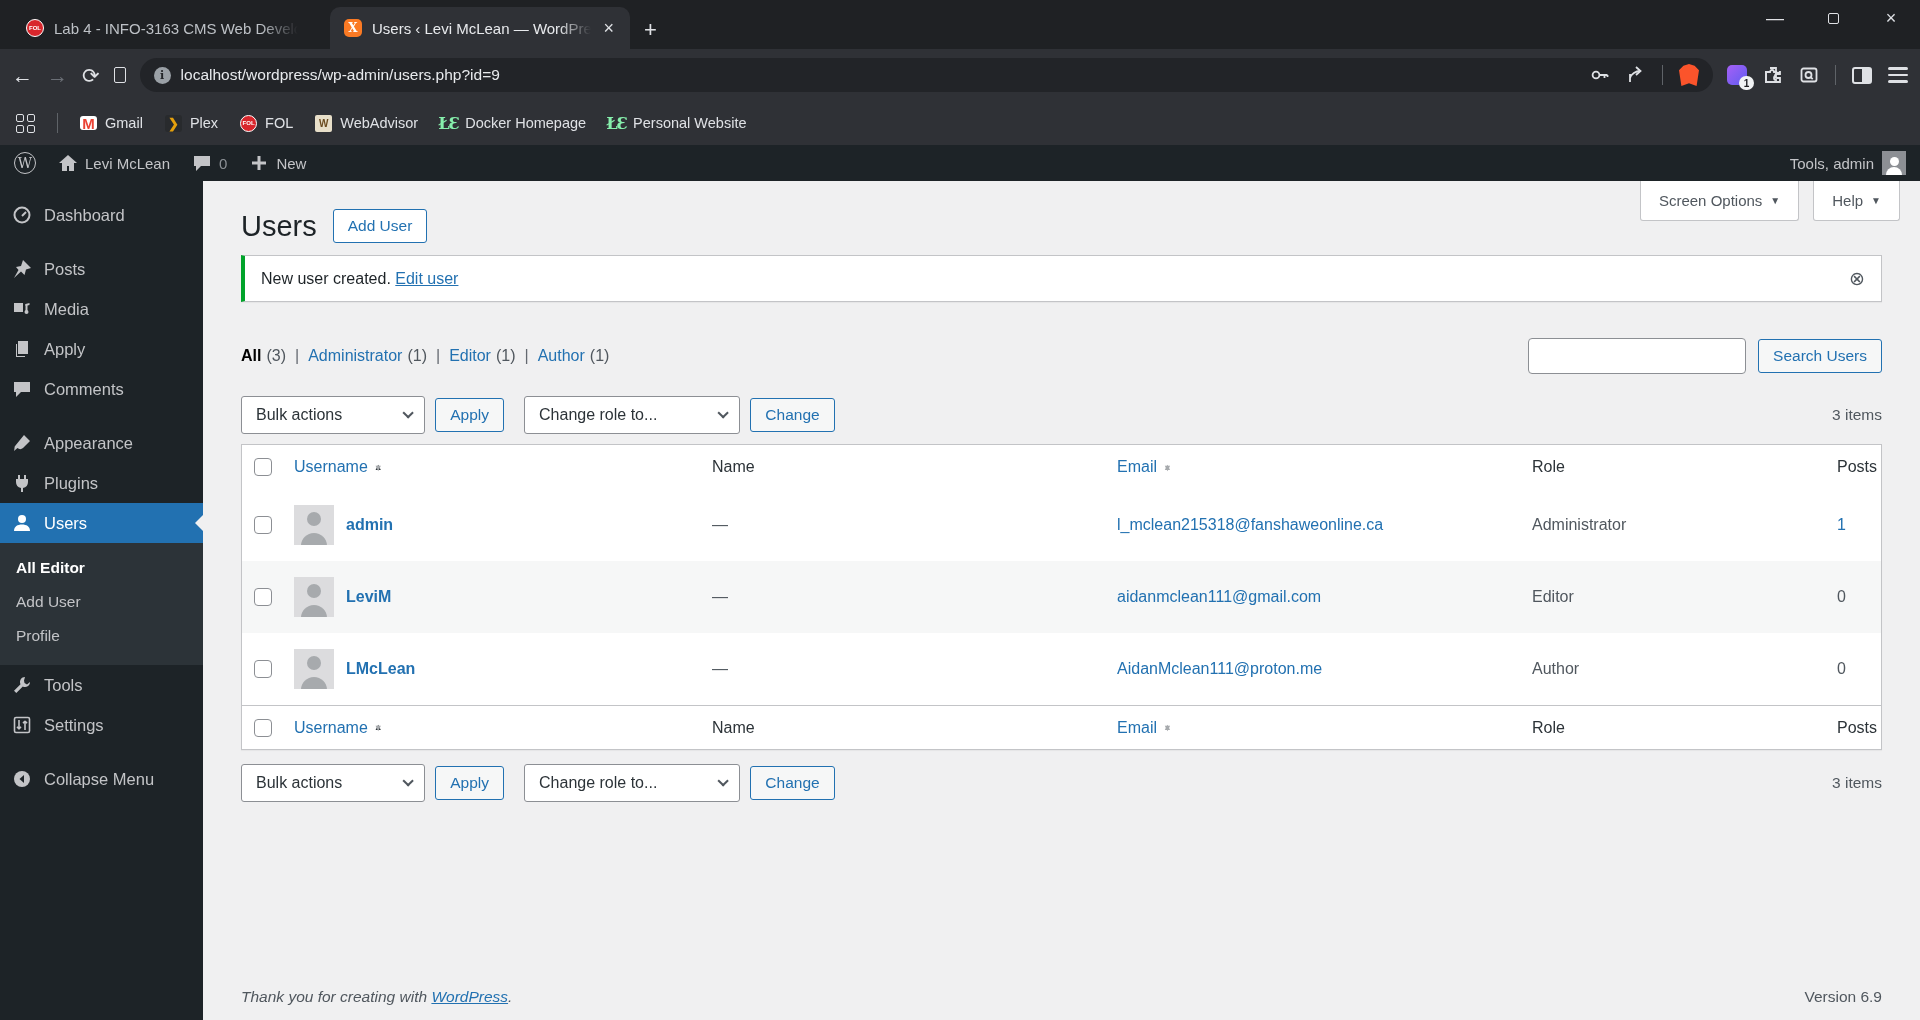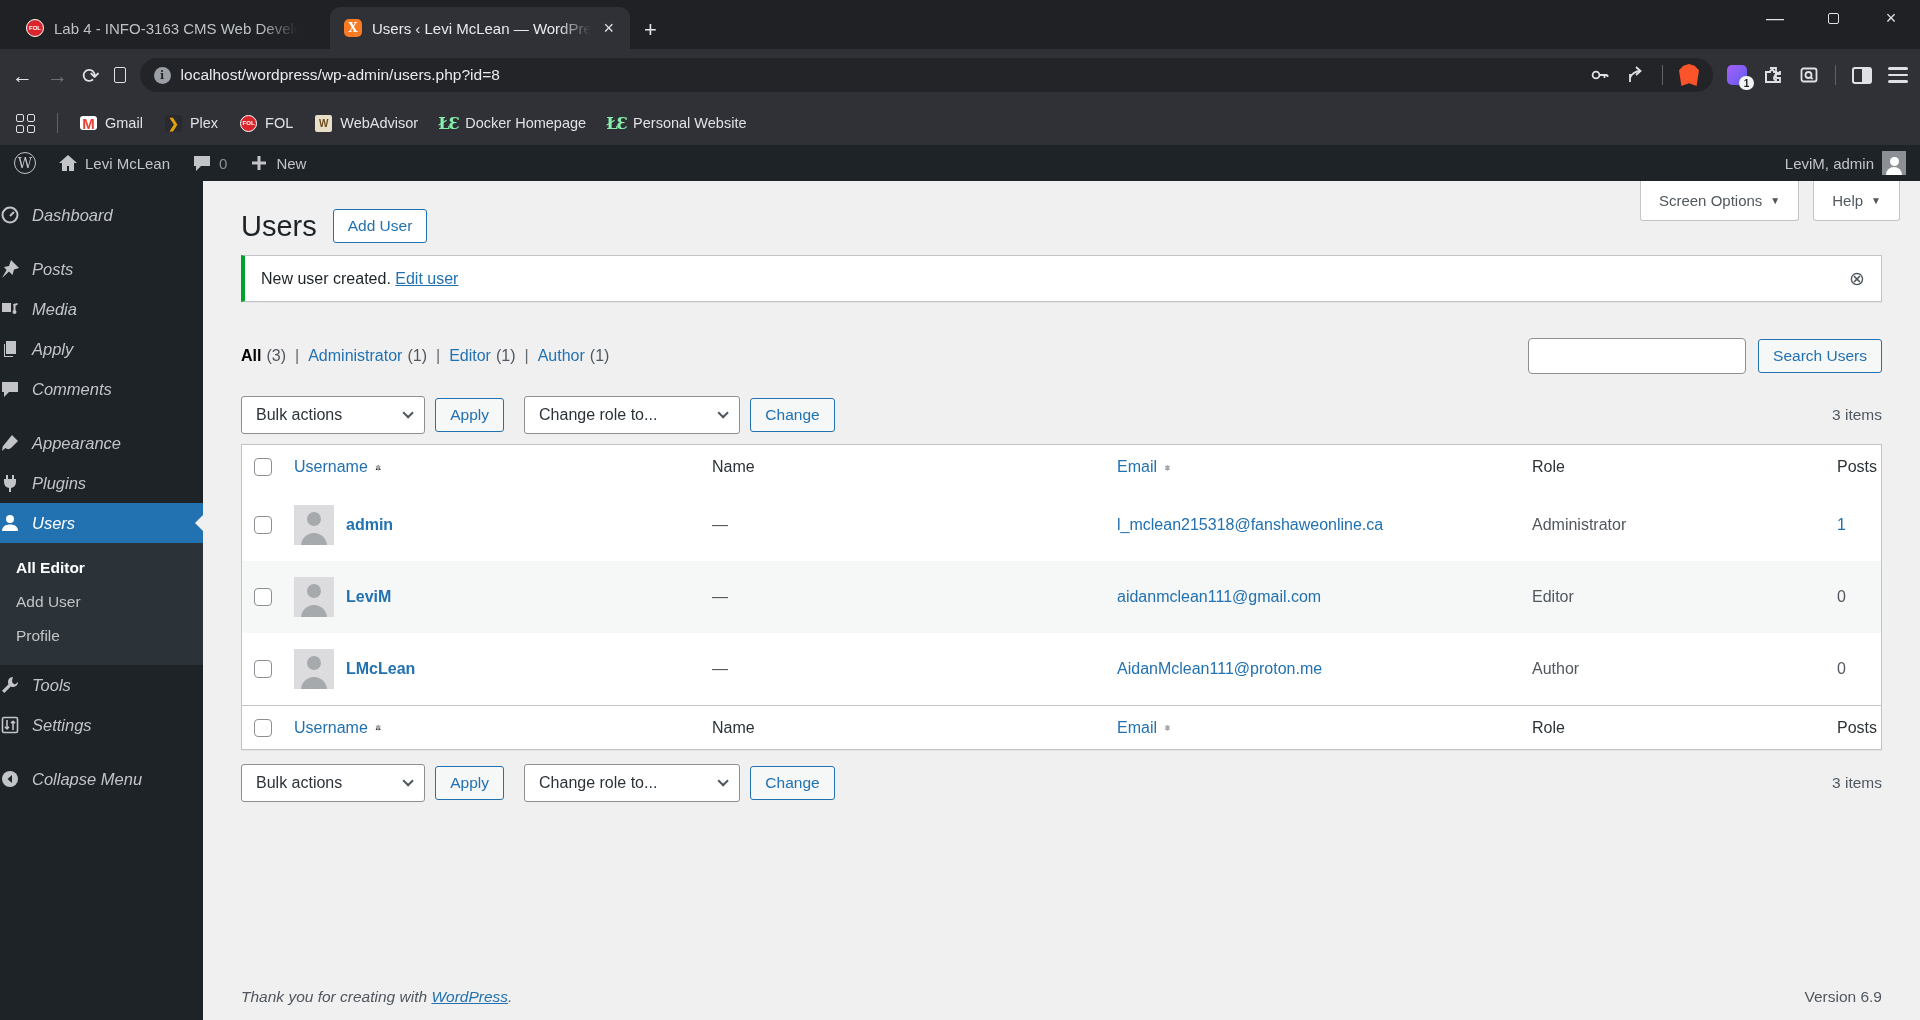--- a/index.html
+++ b/index.html
@@ -55,21 +55,21 @@
   .wp-logo { width:22px; height:22px; border:1.6px solid #c3c4c7; border-radius:50%; display:flex; align-items:center; justify-content:center; font-family:"DejaVu Serif",serif; font-size:14px; color:#c3c4c7; }
   .ab-right { margin-left:auto; display:flex; align-items:center; gap:8px; }
   .ab-avatar { width:24px; height:24px; background:#8c8f94; display:flex; align-items:flex-end; justify-content:center; overflow:hidden; }
   .ab-avatar .head { width:9px; height:9px; border-radius:50%; background:#fff; position:absolute; margin-bottom:9px; }
   .ab-avatar .bust { width:16px; height:8px; border-radius:8px 8px 0 0; background:#fff; }
   svg.dashicon { width:20px; height:20px; fill:currentColor; stroke:none; flex:none; }
 
   
   .wp-wrap { display:flex; height:839px; }
   .wp-sidebar { width:203px; background:#1d2327; color:#c3c4c7; font-size:16.5px; flex:none; padding-top:14px; }
-  .menu-item { display:flex; align-items:center; gap:12px; padding:10px 0 10px 0; cursor:pointer; position:relative;font-style:italic; }
+  .menu-item { display:flex; align-items:center; gap:12px; padding:10px 0 10px 12px; cursor:pointer; position:relative; }
   .menu-item .mi-label { flex:1; }
   .menu-gap { height:14px; }
   .menu-item.active { background:#2271b1; color:#fff; }
   .menu-item.active::after { content:""; position:absolute; right:-1px; top:50%; transform:translateY(-50%); border:9px solid transparent; border-right-color:#f0f0f1; }
   .submenu { background:#2c3338; padding:8px 0 12px; }
   .submenu-item { padding:8px 0 8px 16px; color:#c3c4c7; font-size:15.5px; cursor:pointer; }
   .submenu-item.current { color:#fff; font-weight:bold; }
 
   .wp-content { flex:1; position:relative; display:flex; flex-direction:column; padding:0 38px; overflow:hidden; }
   .screen-tabs { position:absolute; top:0; right:20px; display:flex; gap:14px; }
@@ -151,21 +151,21 @@
   </div>
 </div>
 
 <div class="toolbar">
   <span class="navbtn">←</span>
   <span class="navbtn disabled">→</span>
   <span class="navbtn">⟳</span>
   <span class="bkmk-flag"></span>
   <div class="urlbar">
     <span class="url-info">i</span>
-    <span class="url-text">localhost/wordpress/wp-admin/users.php?id=8</span>
+    <span class="url-text">localhost/wordpress/wp-admin/users.php?id=9</span>
     <div class="pill-icons">
       <svg class="dashicon" viewBox="0 0 20 20" style="fill:none;stroke:#dfe1e5;stroke-width:1.8">
           <circle cx="6" cy="10" r="3.4"></circle>
           <path d="M9.5 10h8M14.5 10v3M17.5 10v2"></path>
         </svg>
       <svg class="dashicon" viewBox="0 0 20 20" style="fill:none;stroke:#dfe1e5;stroke-width:1.8">
           <path d="M4 9v8M4 13c1-4 6-7 10-7"></path>
           <path d="M10 2l4.5 4L10 10" fill="none"></path>
         </svg>
       <span class="sep-v"></span>
@@ -245,21 +245,21 @@
       </svg>
     <span style="color:#8c9196;">0</span>
   </span>
   <span class="ab-item">
     <svg class="dashicon" viewBox="0 0 20 20">
         <path d="M8.5 3h3v5.5H17v3h-5.5V17h-3v-5.5H3v-3h5.5z"></path>
       </svg>
     <span>New</span>
   </span>
   <span class="ab-right">
-    <span>LeviM, admin</span>
+    <span>Tools, admin</span>
     <span class="ab-avatar">
         <span class="head"></span>
         <span class="bust"></span>
       </span>
   </span>
 </div>
 
 <div class="wp-wrap">
   <div class="wp-sidebar">
     <div class="menu-item">

